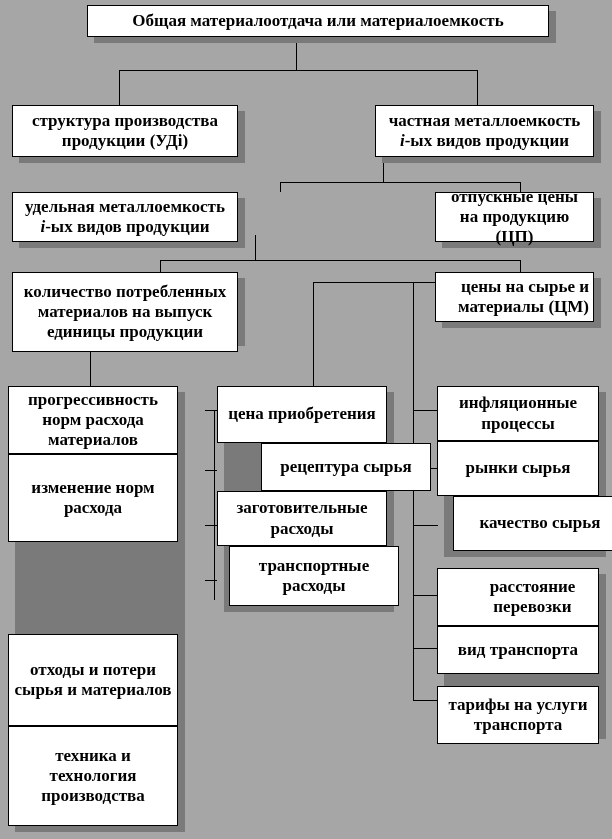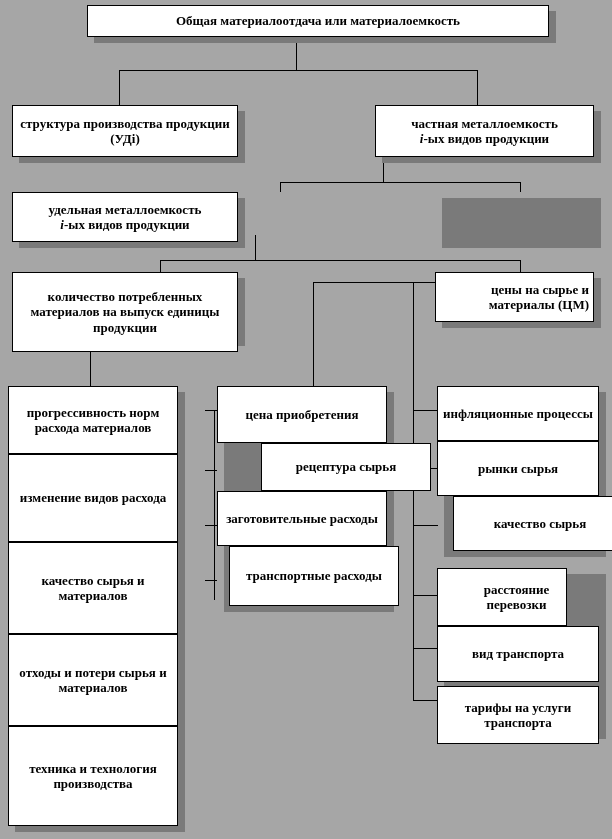--- a/index.html
+++ b/index.html
@@ -18,21 +18,21 @@
   .box {
     position: absolute;
     background: #ffffff;
     border: 1px solid #000000;
     box-sizing: border-box;
     display: flex;
     align-items: center;
     justify-content: center;
     text-align: center;
     font-weight: bold;
-    font-size: 13px;
+    font-size: 17px;
     line-height: 1.18;
     color: #000000;
     z-index: 3;
   }
   .box .txt {
     padding: 1px 4px;
     white-space: pre-line;
   }
   .shadow {
     position: absolute;
@@ -111,40 +111,40 @@
 <span class="ital">i</span>-ых видов продукции</span>
     </div>
 
   <div class="shadow" style="left:19px; top:198px; width:226px; height:50px;"></div>
   <div class="box" style="left:12px; top:192px; width:226px; height:50px;">
       <span class="txt">удельная металлоемкость
 <span class="ital">i</span>-ых видов продукции</span>
     </div>
 
   <div class="shadow" style="left:442px; top:198px; width:159px; height:50px;"></div>
+  <div class="box" style="left:435px; top:192px; width:159px; height:50px;">
+      <span class="txt">отпускные цены на продукцию (ЦП)</span>
+    </div>
 
   <div class="shadow" style="left:19px; top:278px; width:226px; height:68px;"></div>
   <div class="box" style="left:12px; top:272px; width:226px; height:80px;">
       <span class="txt">количество потребленных материалов на выпуск единицы продукции</span>
     </div>
 
   <div class="shadow" style="left:442px; top:278px; width:159px; height:50px;"></div>
   <div class="box" style="left:435px; top:272px; width:159px; height:50px;text-align:right;">
       <span class="txt">цены на сырье и материалы (ЦМ)</span>
     </div>
 
   <div class="shadow" style="left:15px; top:392px; width:170px; height:440px;"></div>
   <div class="box" style="left:8px; top:386px; width:170px; height:68px;">
       <span class="txt">прогрессивность норм расхода материалов</span>
     </div>
   <div class="box" style="left:8px; top:454px; width:170px; height:88px;">
-      <span class="txt">изменение видов расхода</span>
-    </div>
-  <div class="box" style="left:8px; top:542px; width:170px; height:92px;">
-      <span class="txt">качество сырья и материалов</span>
+      <span class="txt">изменение норм расхода</span>
     </div>
   <div class="box" style="left:8px; top:634px; width:170px; height:92px;">
       <span class="txt">отходы и потери сырья и материалов</span>
     </div>
   <div class="box" style="left:8px; top:726px; width:170px; height:100px;">
       <span class="txt">техника и технология производства</span>
     </div>
 
   <div class="shadow" style="left:224px; top:392px; width:170px; height:220px;"></div>
   <div class="box" style="left:217px; top:386px; width:170px; height:57px;">
@@ -165,23 +165,23 @@
       <span class="txt">инфляционные процессы</span>
     </div>
   <div class="box" style="left:437px; top:441px; width:162px; height:55px;">
       <span class="txt">рынки сырья</span>
     </div>
   <div class="box" style="left:453px; top:496px; width:174px; height:55px;text-align:center;">
       <span class="txt">качество сырья</span>
     </div>
 
   <div class="shadow" style="left:444px; top:574px; width:162px; height:165px;"></div>
-  <div class="box" style="left:437px; top:568px; width:130px; height:58px;padding-left:29px;">
+  <div class="box" style="left:437px; top:568px; width:162px; height:58px;padding-left:29px;">
       <span class="txt">расстояние перевозки</span>
     </div>
-  <div class="box" style="left:437px; top:626px; width:162px; height:56px;">
+  <div class="box" style="left:437px; top:626px; width:162px; height:48px;">
       <span class="txt">вид транспорта</span>
     </div>
   <div class="box" style="left:437px; top:686px; width:162px; height:58px;">
       <span class="txt">тарифы на услуги транспорта</span>
     </div>
 
 </div>
 
 </body></html>

